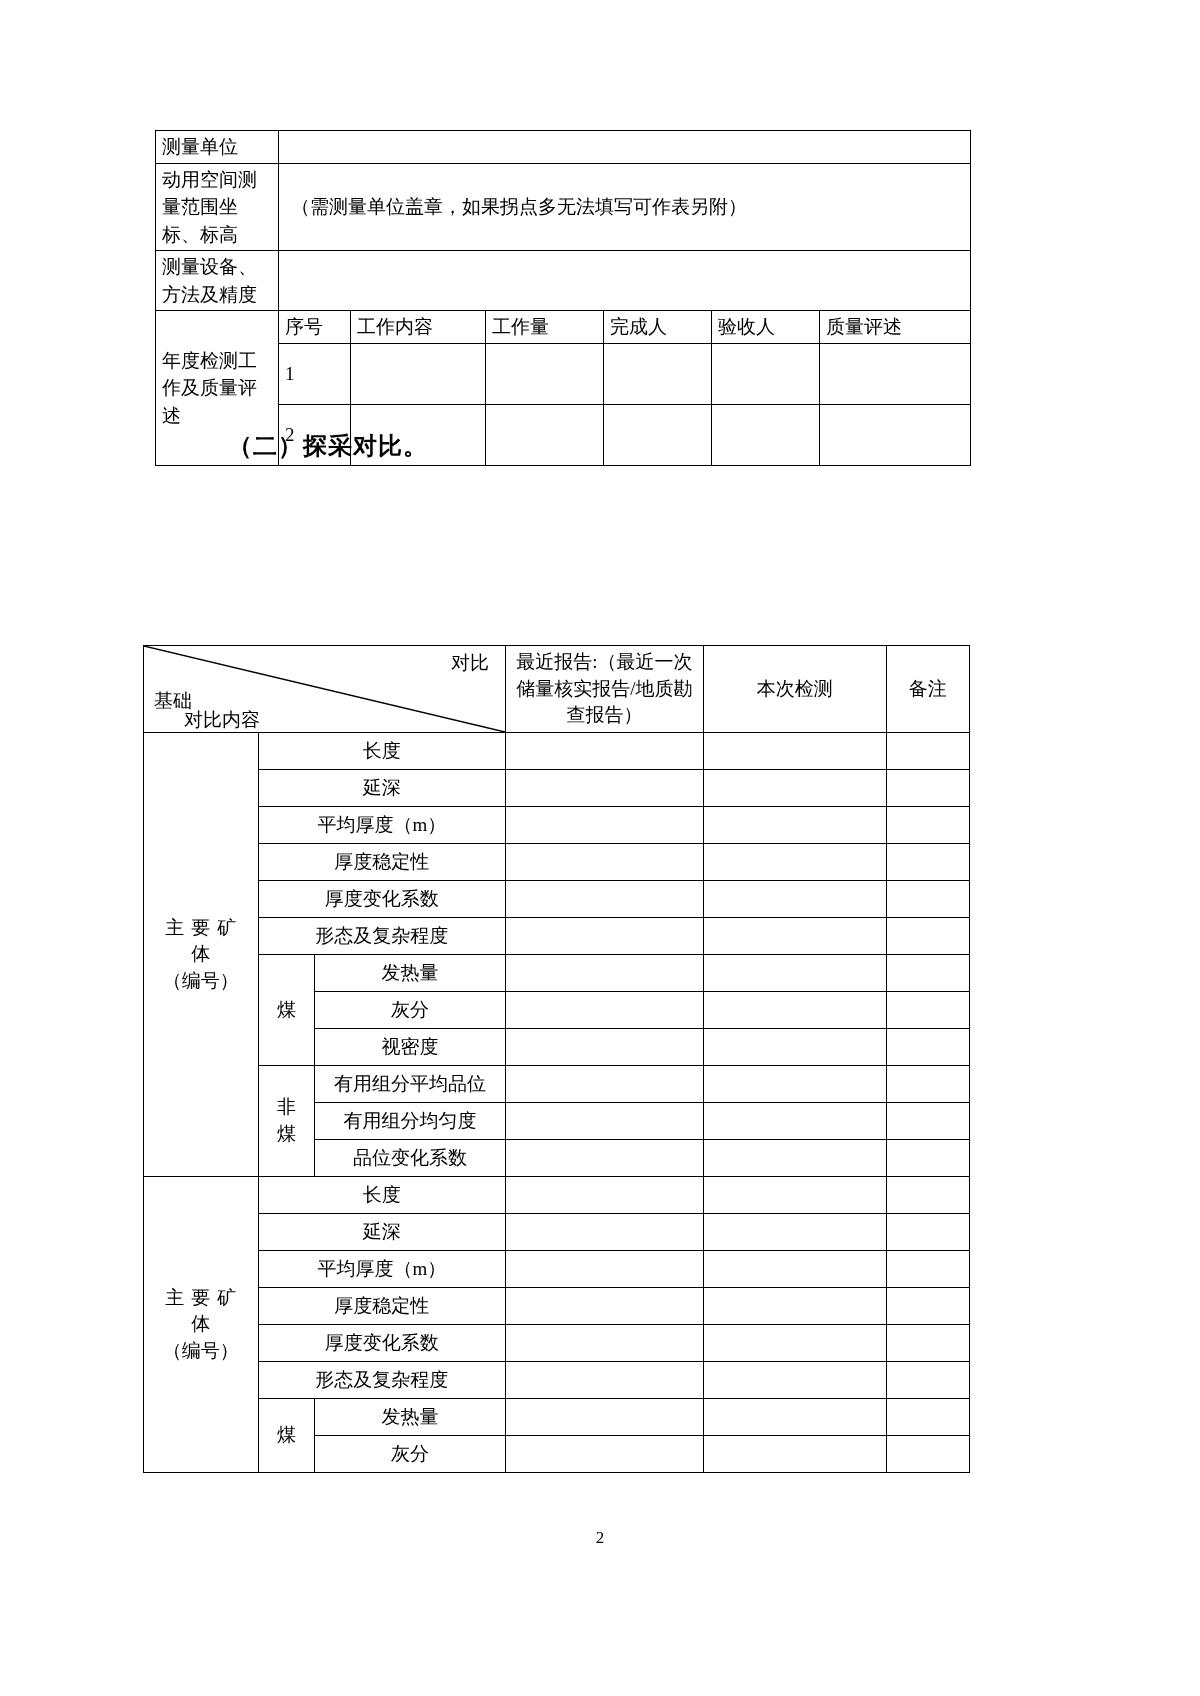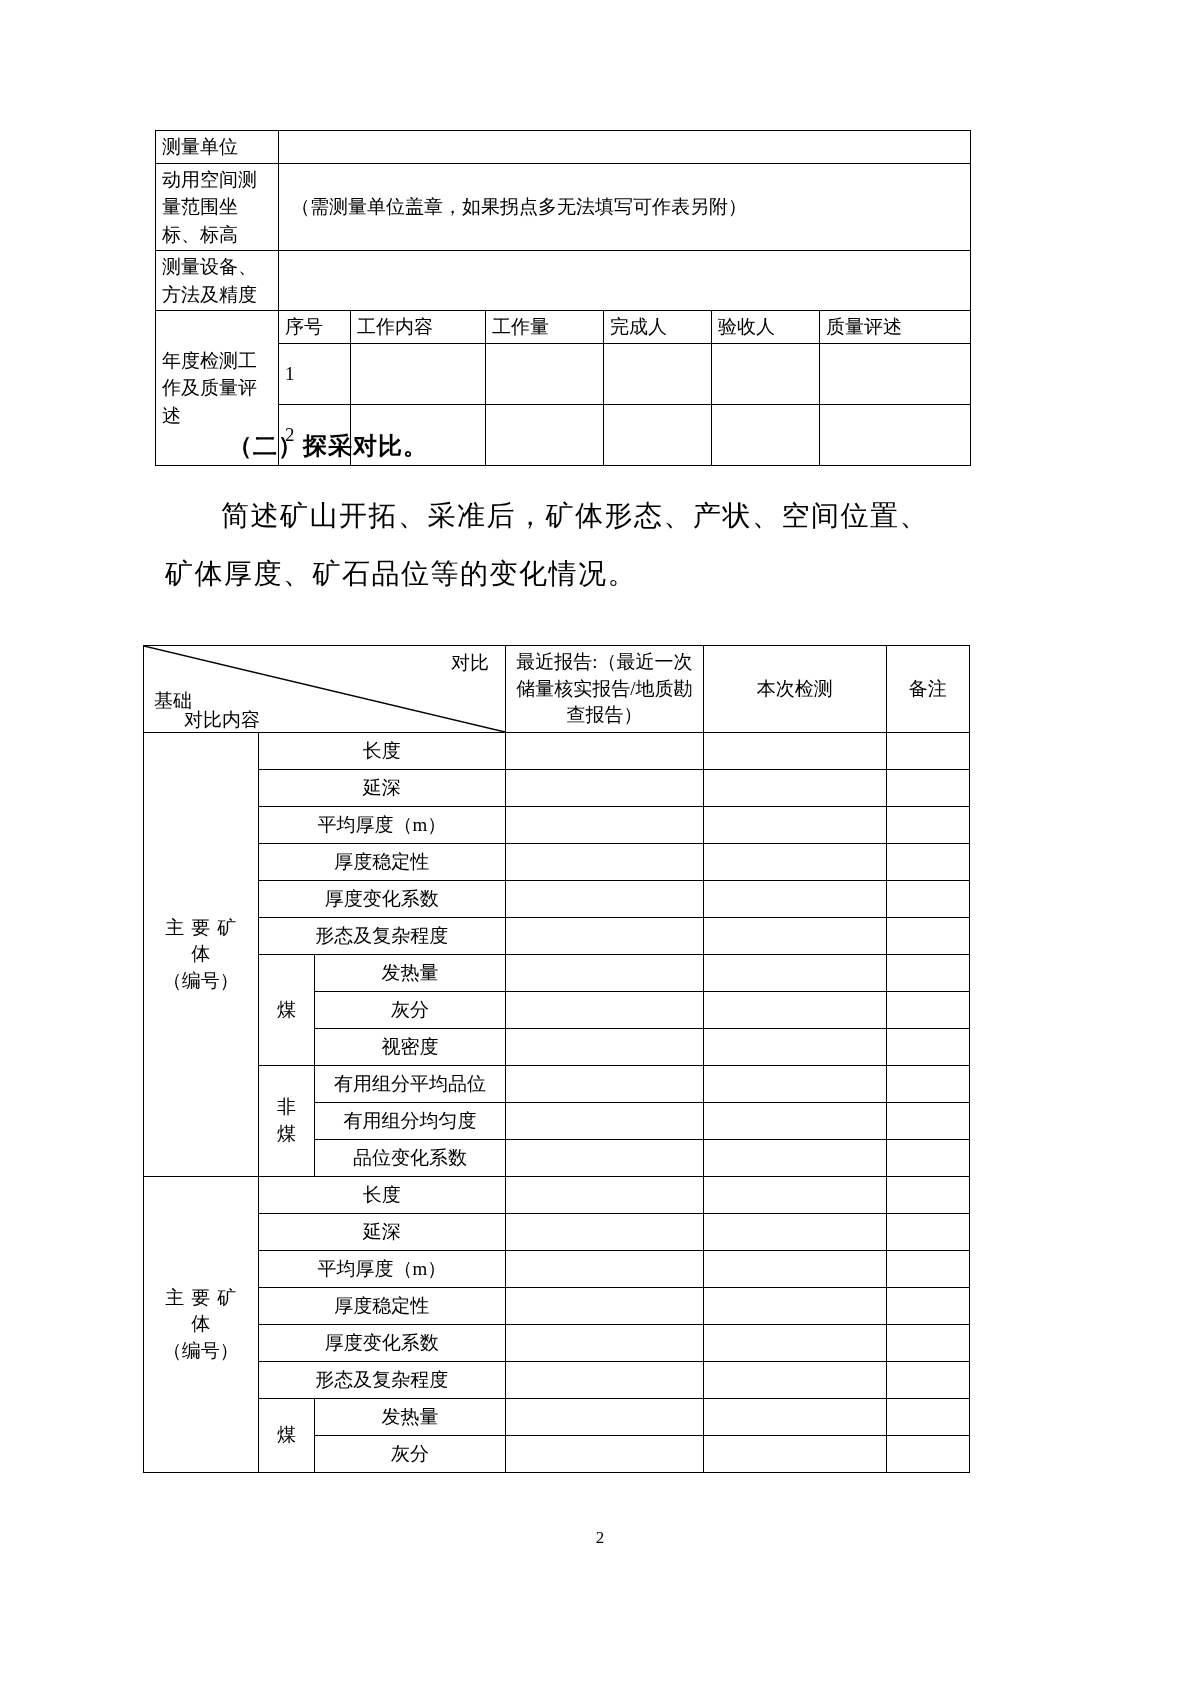--- a/index.html
+++ b/index.html
@@ -203,21 +203,20 @@
           <td></td>
           <td></td>
           <td></td>
         </tr>
       </tbody>
     </table>
   </div>
 
   <div class="h2-title">（二）探采对比。</div>
 
-  <div class="body-p">简述矿山开拓、采准后，矿体形态、产状、空间位置、矿体厚度、矿石品位等的变化情况。</div>
 
 
   <div class="t2-wrap">
     <table class="doc2">
       <colgroup>
         <col style="width:110px">
         <col style="width:54px">
         <col style="width:183px">
         <col style="width:190px">
         <col style="width:175px">

